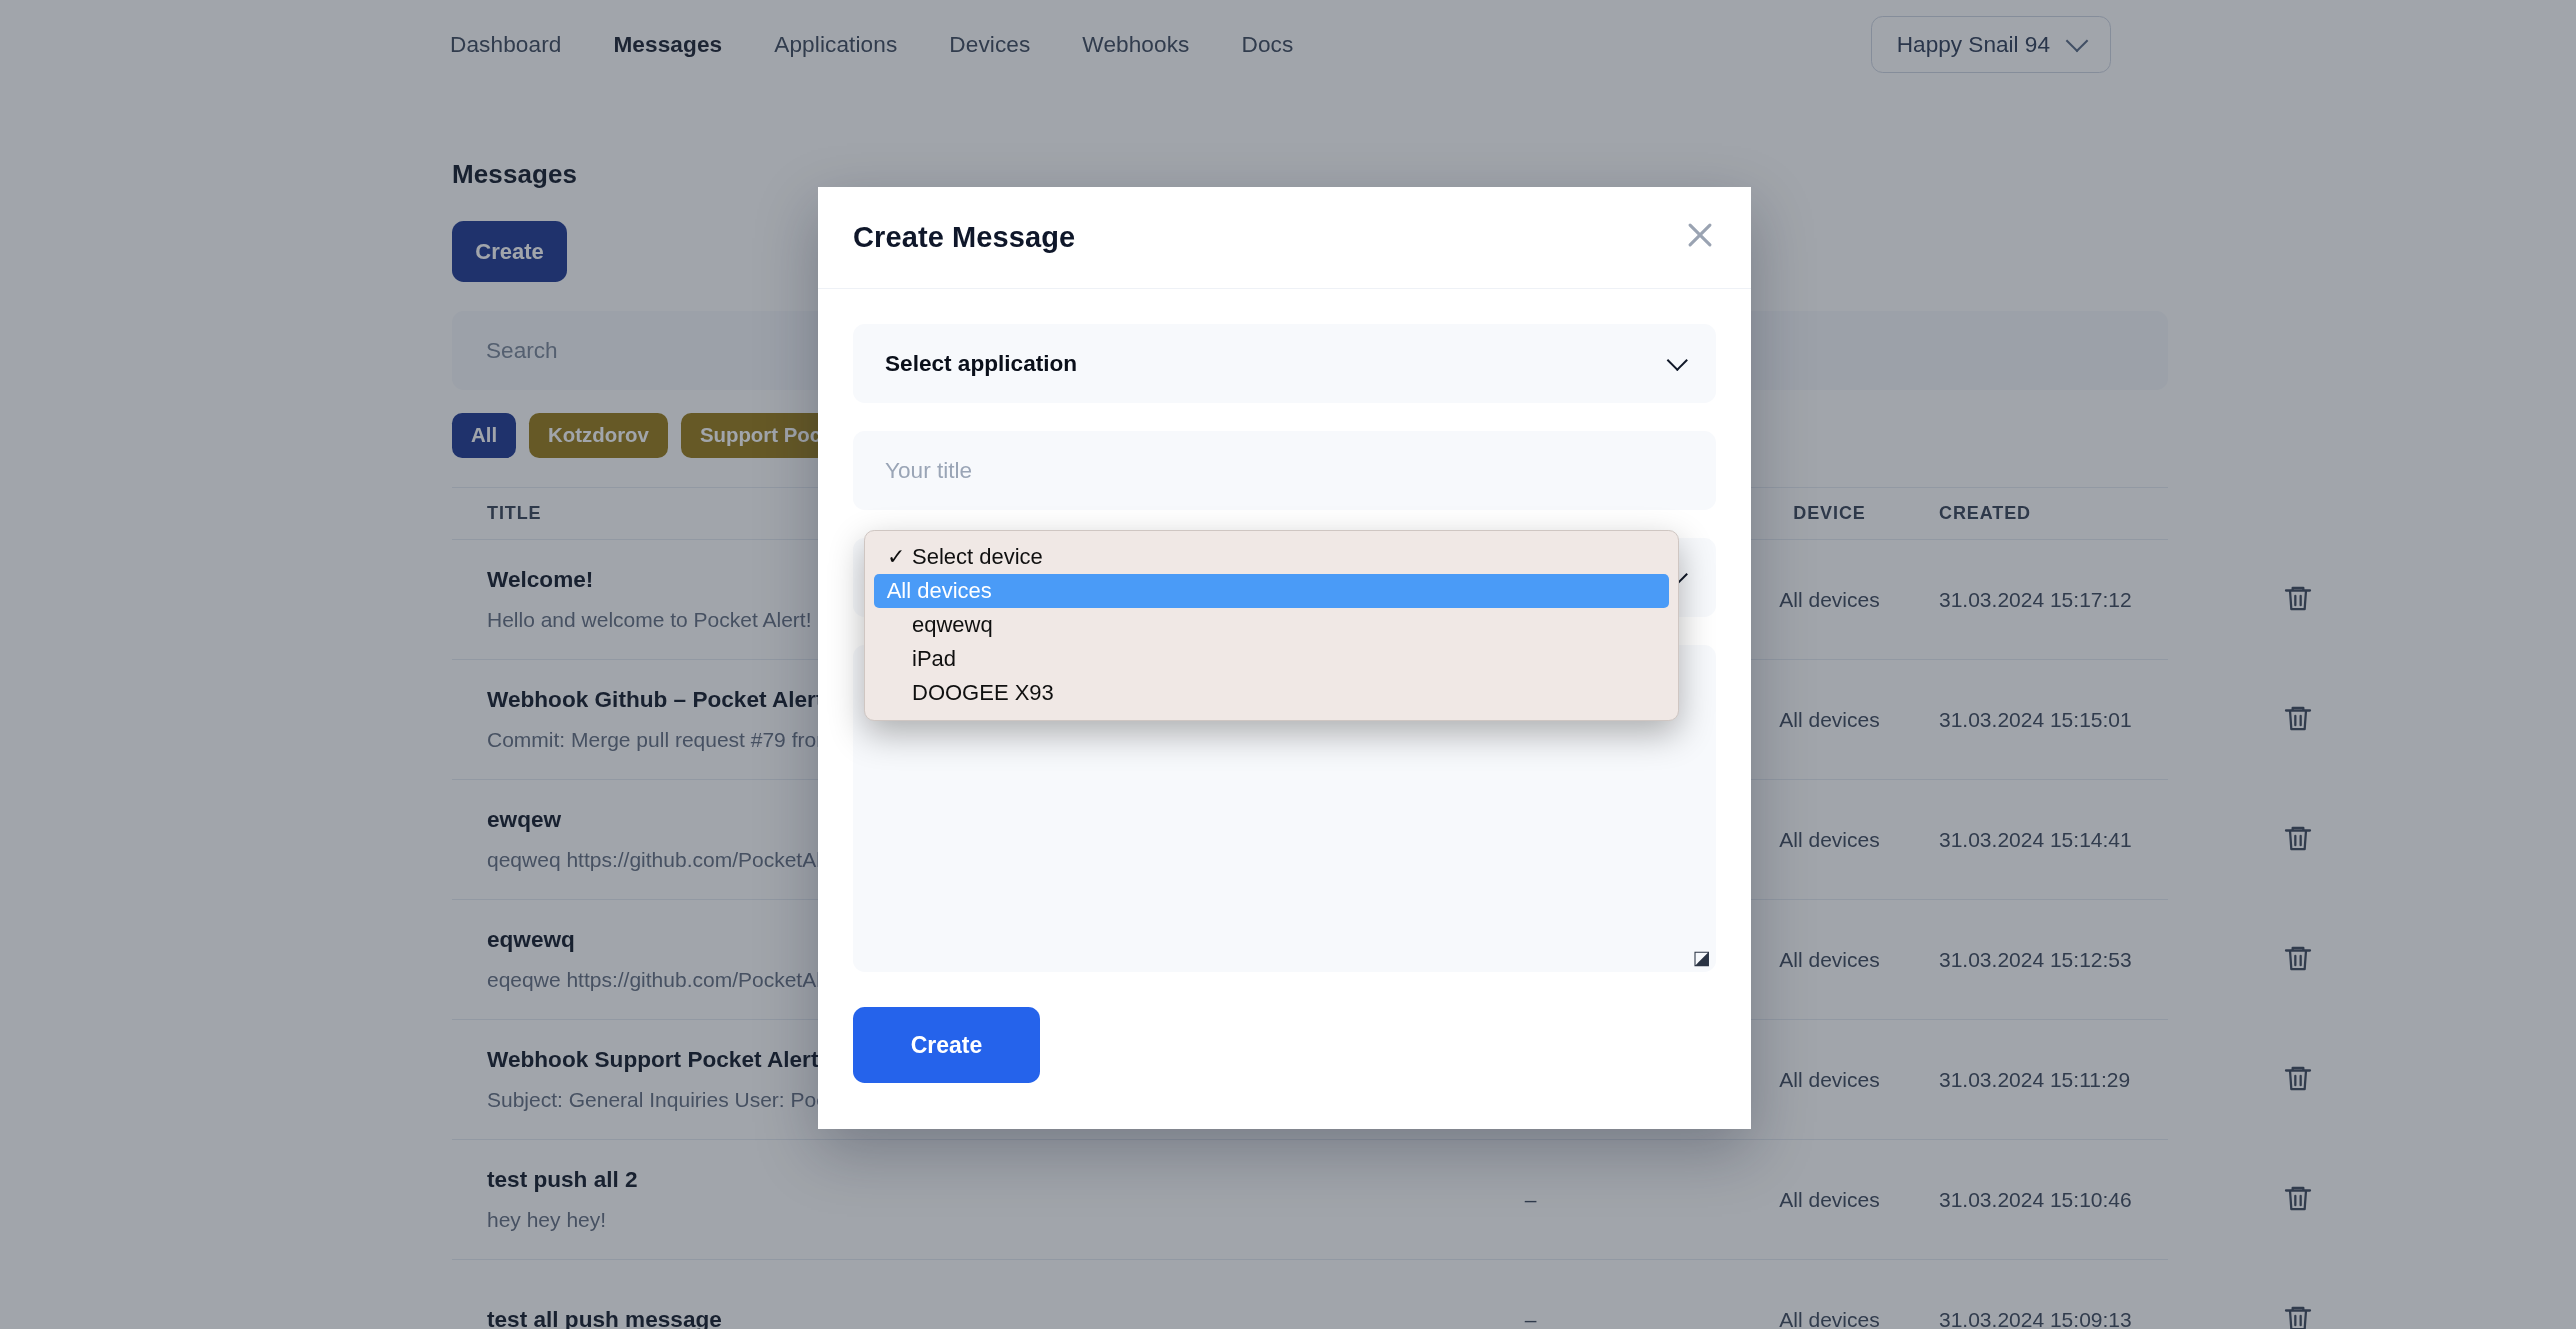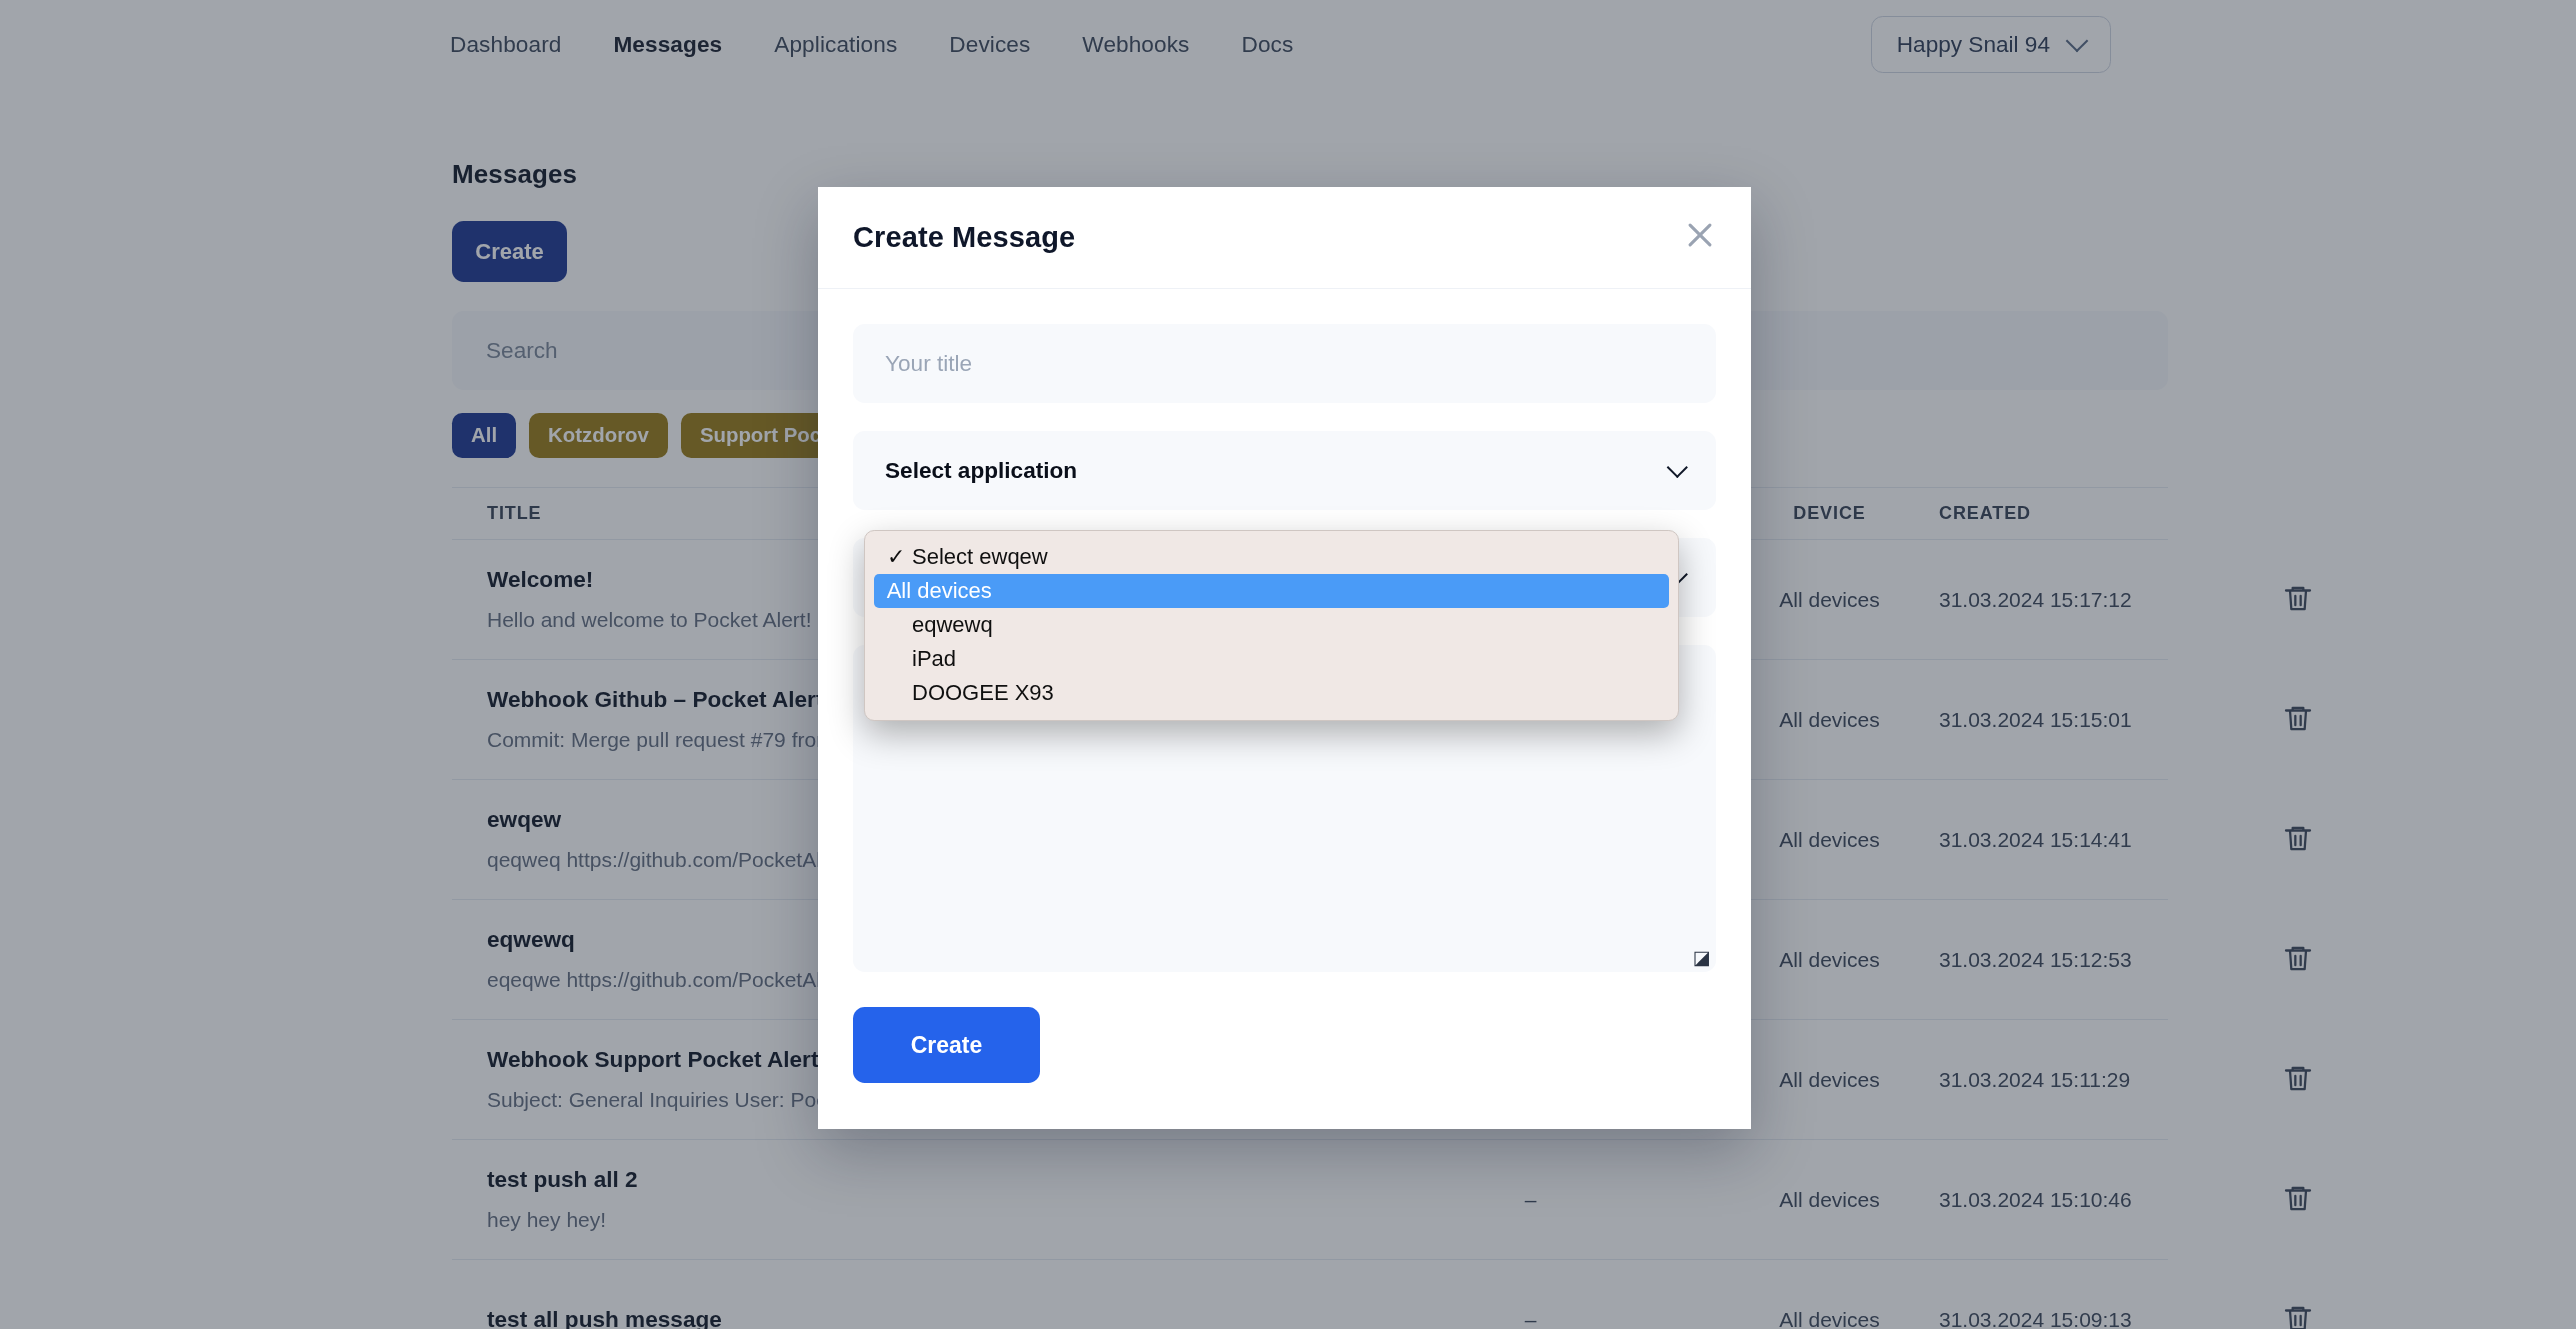--- a/index.html
+++ b/index.html
@@ -461,45 +461,45 @@
     <span class="modal-title">Create Message</span>
     <span class="close-btn">
       <svg viewBox="0 0 24 24" width="34" height="34" fill="none" stroke="#9aa3b2" stroke-width="2.2" stroke-linecap="round">
         <path d="M5 5 L19 19 M19 5 L5 19"></path>
       </svg>
     </span>
   </div>
 
   <div class="modal-body">
     <div class="field">
-      <span class="field-ph">Your title</span>
-    </div>
-
-    <div class="field">
       <span class="field-val">Select application</span>
       <span class="field-chev"></span>
+    </div>
+
+    <div class="field">
+      <span class="field-ph">Your title</span>
     </div>
 
     <div class="field">
       <span class="field-val" style="visibility:hidden;">Select device</span>
       <span class="field-chev"></span>
     </div>
 
     <div class="textarea">
       <span class="resize-grip">◪</span>
     </div>
 
     <div class="modal-create">Create</div>
   </div>
 </div>
 
 <div class="native-popup" id="popup-host">
     <div class="opt">
       <span class="tick">✓</span>
-      <span>Select ewqew</span>
+      <span>Select device</span>
     </div>
     <div class="opt selected">
       <span class="tick"></span>
       <span>All devices</span>
     </div>
     <div class="opt">
       <span class="tick"></span>
       <span>eqwewq</span>
     </div>
     <div class="opt">

